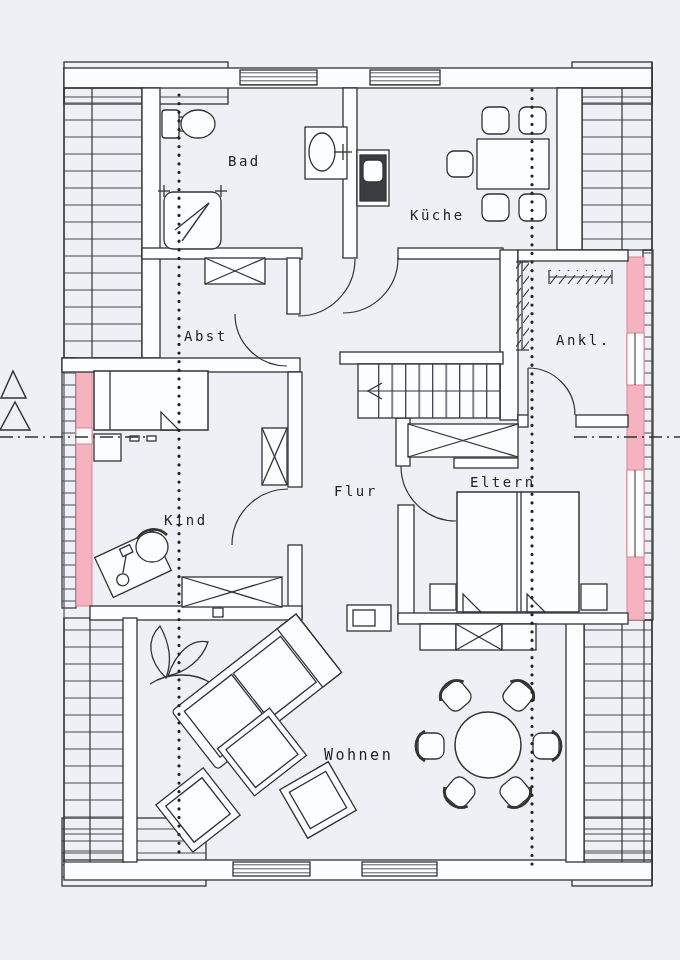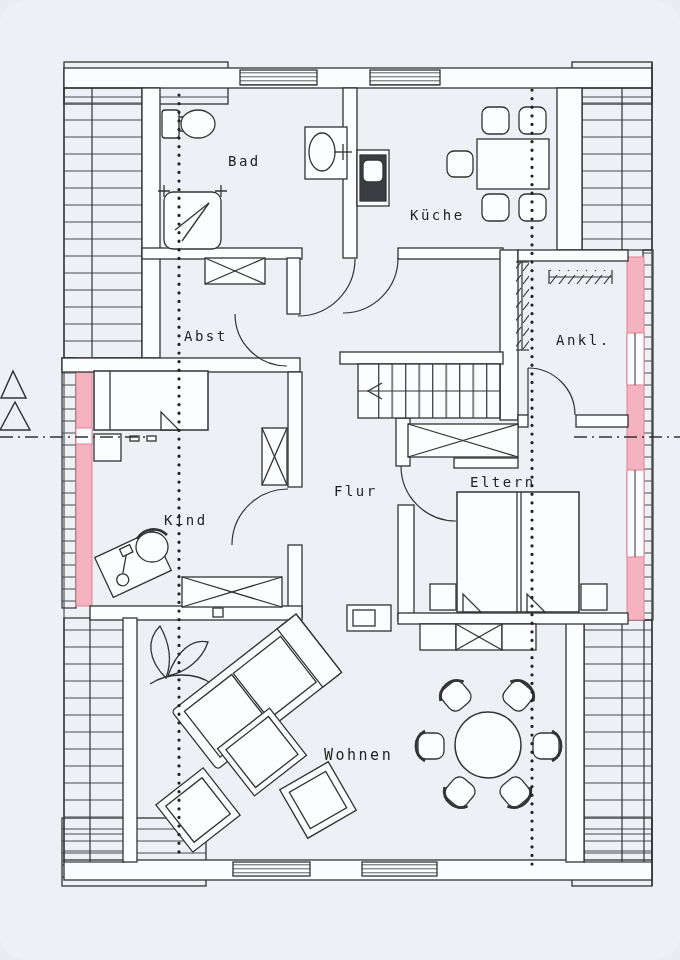--- a/index.html
+++ b/index.html
@@ -1,17 +1,17 @@
 <!DOCTYPE html>
 <html><head>
 <meta charset="utf-8">
 <style>
   html,body{margin:0;padding:0;background:#e9edf3;}
   .sheet{position:relative;width:680px;height:960px;background:#edf0f5;overflow:hidden;
-         font-family:"DejaVu Sans Mono", monospace;border-radius:26px;}
+         font-family:"DejaVu Sans Mono", monospace;}
   svg{position:absolute;left:0;top:0;}
   .rlabel{font-family:"DejaVu Sans Mono", monospace;font-size:14px;letter-spacing:2.5px;fill:#222;}
   .rlabel.big{font-size:15px;}
 </style>
 </head>
 <body>
 
 <div class="sheet">
 <svg width="680" height="960" viewBox="0 0 680 960">
   <defs>

